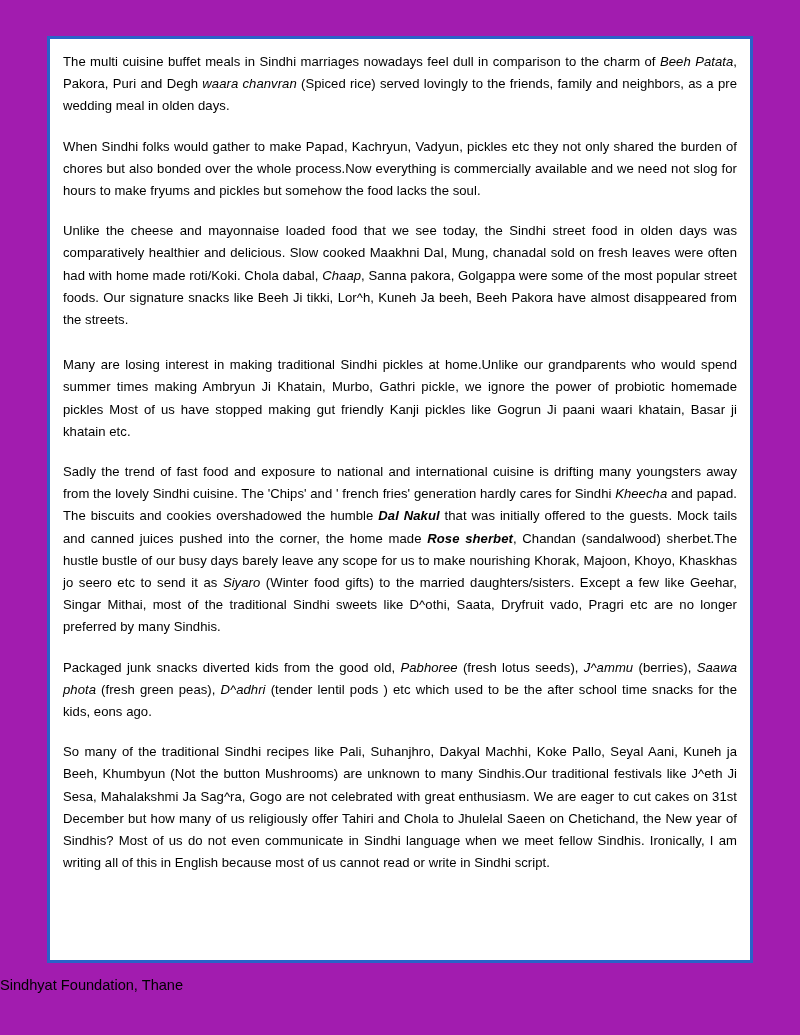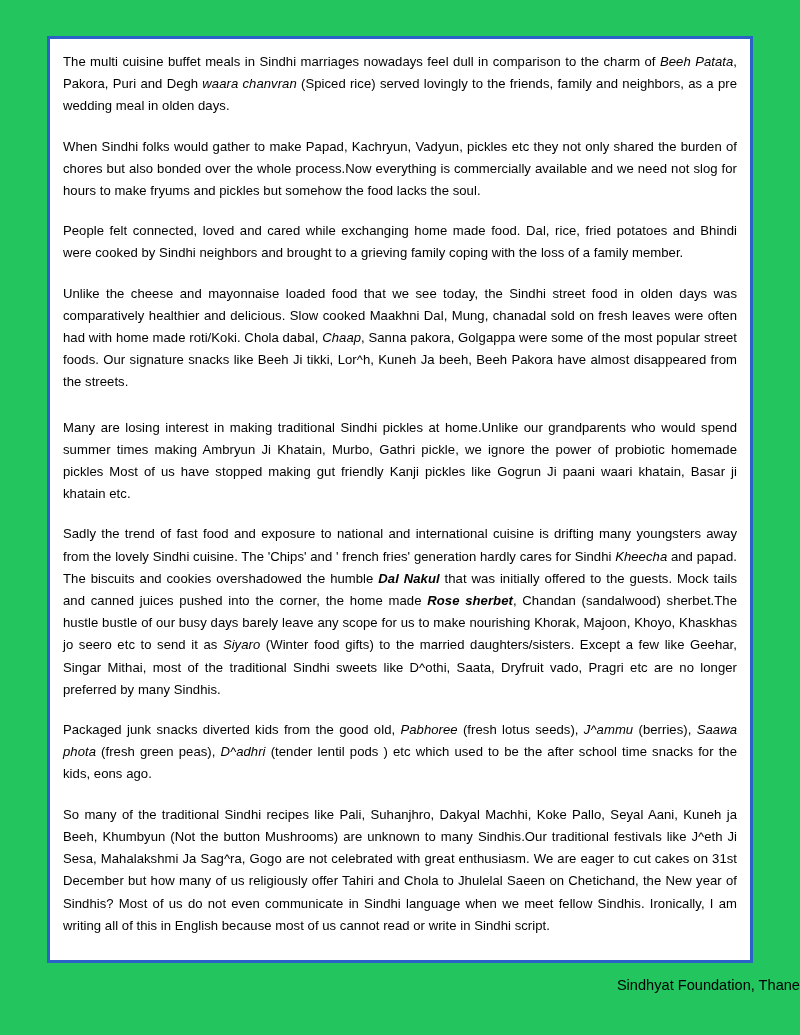--- a/index.html
+++ b/index.html
@@ -13,21 +13,21 @@
     height: 1035px;
     font-family: "Liberation Sans", sans-serif;
     color: #000000;
     -webkit-font-smoothing: antialiased;
   }
   .page {
     position: relative;
     width: 800px;
     height: 1035px;
     box-sizing: border-box;
-    background: #22c55e;
+    background: #a21caf;
   }
   .content-box {
     position: absolute;
     left: 47px;
     top: 36px;
     width: 706px;
     height: 927px;
     box-sizing: border-box;
     border: 3px solid #2a62c8;
     background: #ffffff;
@@ -59,36 +59,35 @@
   }
   .bdit {
     font-weight: bold;
     font-style: italic;
   }
   .footer {
     position: absolute;
     left: 0;
     top: 975px;
     width: 800px;
-    text-align: right;
+    text-align: left;
     font-size: 14.6px;
     line-height: 20px;
     color: #000000;
   }
 </style>
 </head>
 <body>
 
 <div class="page">
 
   <div class="content-box body-text">
     <div>
         <p class="para"><span>The multi cuisine buffet meals in Sindhi marriages nowadays feel dull in comparison to the charm of </span><span class="it">Beeh Patata</span><span>, Pakora, Puri and Degh </span><span class="it">waara chanvran</span><span> (Spiced rice) served lovingly to the friends, family and neighbors, as a pre wedding meal in olden days.</span></p>
         <p class="para"><span>When Sindhi folks would gather to make Papad, Kachryun, Vadyun, pickles etc they not only shared the burden of chores but also bonded over the whole process.Now everything is commercially available and we need not slog for hours to make fryums and pickles but somehow the food lacks the soul.</span></p>
-        <p class="para"><span> People felt connected, loved and cared while exchanging home made food. Dal, rice, fried potatoes and Bhindi were cooked by Sindhi neighbors and brought to a grieving family coping with the loss of a family member.</span></p>
         <p class="para gap-large"><span>Unlike the cheese and mayonnaise loaded food that we see today, the Sindhi street food in olden days was comparatively healthier and delicious. Slow cooked Maakhni Dal, Mung, chanadal sold on fresh leaves were often had with home made roti/Koki. Chola dabal, </span><span class="it">Chaap</span><span>, Sanna pakora, Golgappa were some of the most popular street foods. Our signature snacks like Beeh Ji tikki, Lor^h, Kuneh Ja beeh, Beeh Pakora have almost disappeared from the streets.</span></p>
         <p class="para"><span>Many are losing interest in making traditional Sindhi pickles at home.Unlike our grandparents who would spend summer times making Ambryun Ji Khatain, Murbo, Gathri pickle, we ignore the power of probiotic homemade pickles Most of us have stopped making gut friendly Kanji pickles like Gogrun Ji paani waari khatain, Basar ji khatain etc.</span></p>
         <p class="para"><span>Sadly the trend of fast food and exposure to national and international cuisine is drifting many youngsters away from the lovely Sindhi cuisine. The 'Chips' and ' french fries' generation hardly cares for Sindhi </span><span class="it">Kheecha</span><span> and papad. The biscuits and cookies overshadowed the humble </span><span class="bdit">Dal Nakul</span><span> that was initially offered to the guests. Mock tails and canned juices pushed into the corner, the home made </span><span class="bd">Rose sherbet</span><span>, Chandan (sandalwood) sherbet.The hustle bustle of our busy days barely leave any scope for us to make nourishing Khorak, Majoon, Khoyo, Khaskhas jo seero etc to send it as </span><span class="it">Siyaro</span><span> (Winter food gifts) to the married daughters/sisters. Except a few like Geehar, Singar Mithai, most of the traditional Sindhi sweets like D^othi, Saata, Dryfruit vado, Pragri etc are no longer preferred by many Sindhis.</span></p>
         <p class="para"><span>Packaged junk snacks diverted kids from the good old, </span><span class="it">Pabhoree</span><span> (fresh lotus seeds), </span><span class="it">J^ammu</span><span> (berries), </span><span class="it">Saawa phota</span><span> (fresh green peas), </span><span class="it">D^adhri</span><span> (tender lentil pods ) etc which used to be the after school time snacks for the kids, eons ago.</span></p>
         <p class="para"><span> So many of the traditional Sindhi recipes like Pali, Suhanjhro, Dakyal Machhi, Koke Pallo, Seyal Aani, Kuneh ja Beeh, Khumbyun (Not the button Mushrooms) are unknown to many Sindhis.Our traditional festivals like J^eth Ji Sesa, Mahalakshmi Ja Sag^ra, Gogo are not celebrated with great enthusiasm. We are eager to cut cakes on 31st December but how many of us religiously offer Tahiri and Chola to Jhulelal Saeen on Chetichand, the New year of Sindhis? Most of us do not even communicate in Sindhi language when we meet fellow Sindhis. Ironically, I am writing all of this in English because most of us cannot read or write in Sindhi script.</span></p>
         <p class="para"></p>
       </div>
   </div>
 
   <div class="footer">Sindhyat Foundation, Thane</div>

